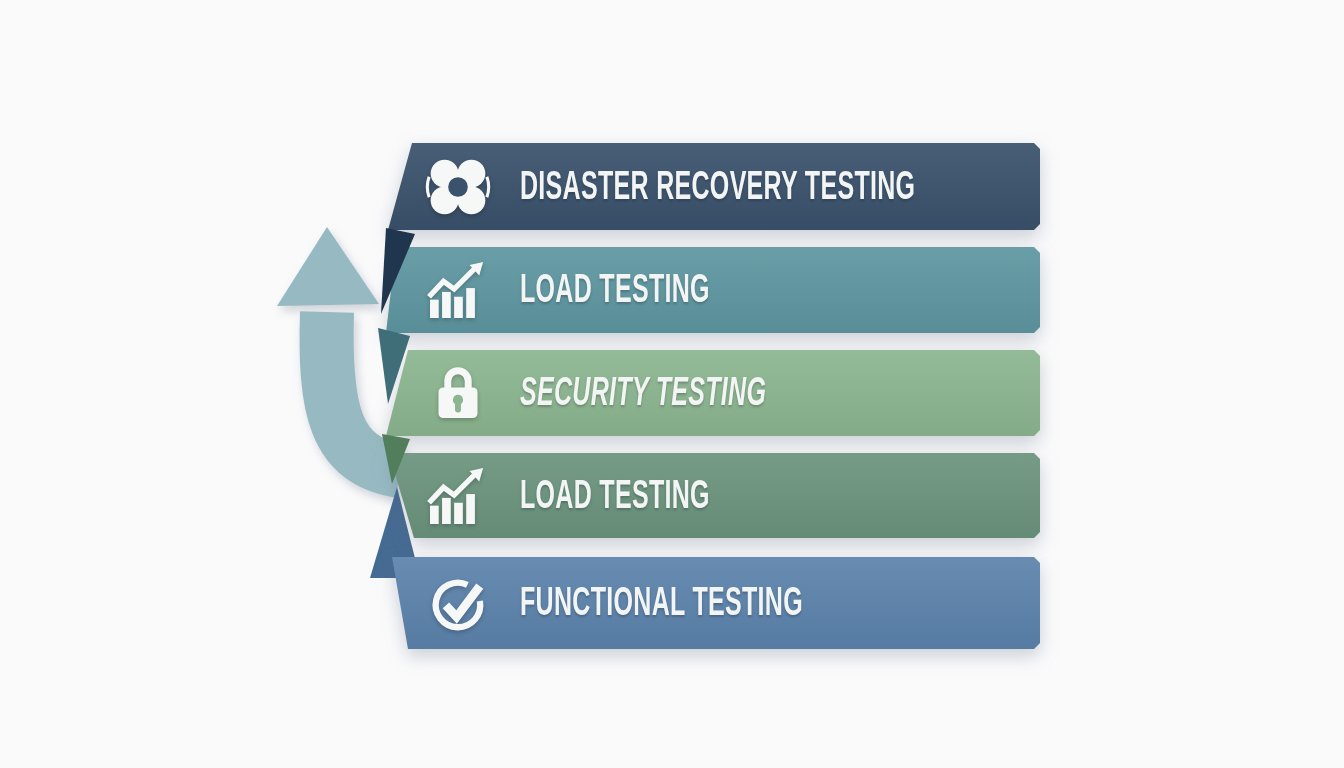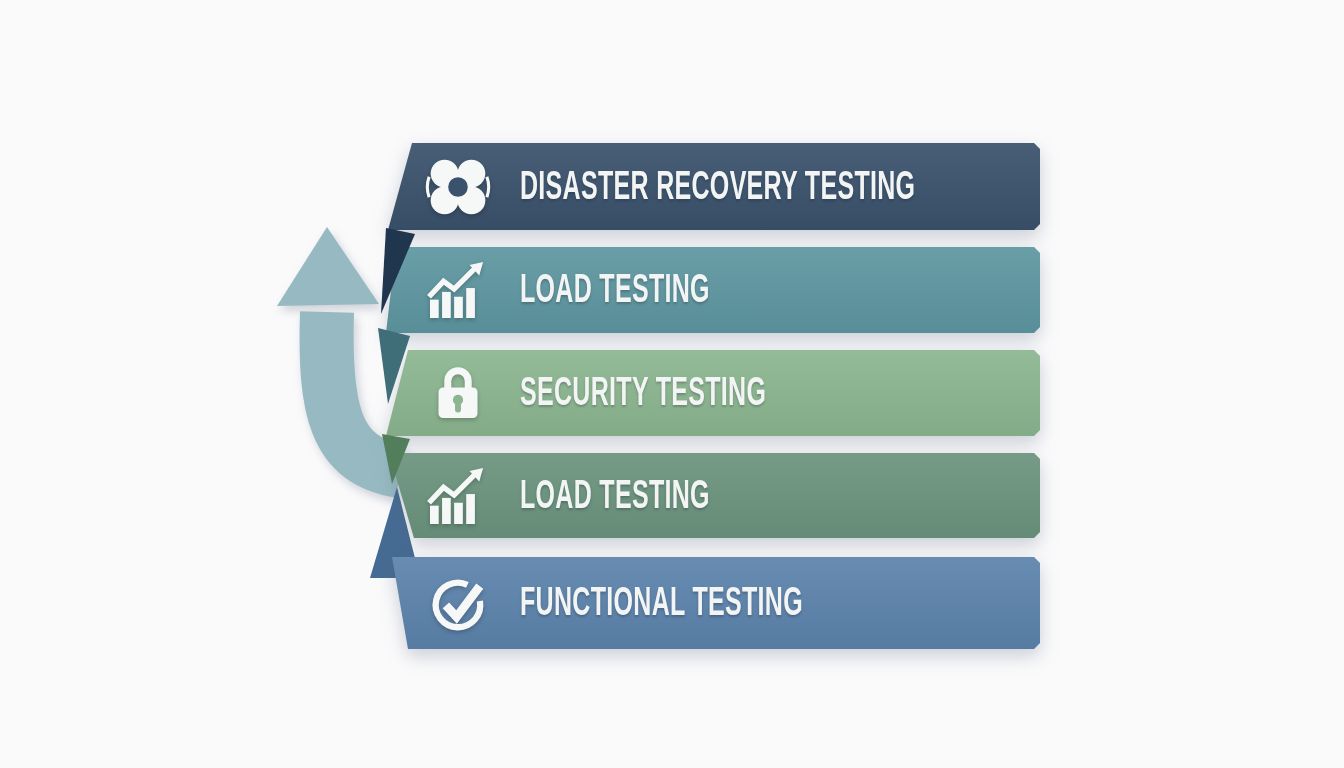--- a/index.html
+++ b/index.html
@@ -15,21 +15,21 @@
   .bar{position:absolute;left:384px;width:656px;z-index:3;
        filter:drop-shadow(0 7px 9px rgba(80,95,120,.28));}
   .bar-face{position:relative;width:100%;height:100%;
     display:flex;align-items:center;
     background-image:linear-gradient(rgba(255,255,255,.07),rgba(0,0,0,.06));}
   .bar1{top:143px;height:87px;}
   .bar1 .bar-face{clip-path:polygon(28px 0,calc(100% - 6px) 0,100% 6px,100% calc(100% - 6px),calc(100% - 6px) 100%,4px 100%);}
   .bar2{top:247px;height:86px;}
   .bar2 .bar-face{clip-path:polygon(12px 0,calc(100% - 6px) 0,100% 6px,100% calc(100% - 6px),calc(100% - 6px) 100%,2px 100%);}
   .bar3{top:350px;height:86px;}
-  .bar3 .bar-face{clip-path:polygon(24px 0,calc(100% - 6px) 0,100% 6px,100% calc(100% - 6px),calc(100% - 6px) 100%,2px 100%);}
+  .bar3 .bar-face{clip-path:polygon(24px 0,calc(100% - 6px) 0,100% 6px,100% calc(100% - 6px),calc(100% - 6px) 100%,2px 100%);font-style:italic;}
   .bar4{top:453px;height:85px;}
   .bar4 .bar-face{clip-path:polygon(5px 0,calc(100% - 6px) 0,100% 6px,100% calc(100% - 6px),calc(100% - 6px) 100%,30px 100%);}
   .bar5{top:557px;height:92px;}
   .bar5 .bar-face{clip-path:polygon(8px 0,calc(100% - 6px) 0,100% 6px,100% calc(100% - 6px),calc(100% - 6px) 100%,24px 100%);}
   
   .icon-box{position:absolute;left:40px;top:0;bottom:0;width:68px;
     display:flex;align-items:center;justify-content:center;
     filter:drop-shadow(0 2px 2px rgba(0,0,0,.22));}
   .label{position:absolute;left:136px;top:50%;
     transform:translateY(-54%) scaleX(0.61);transform-origin:left center;

